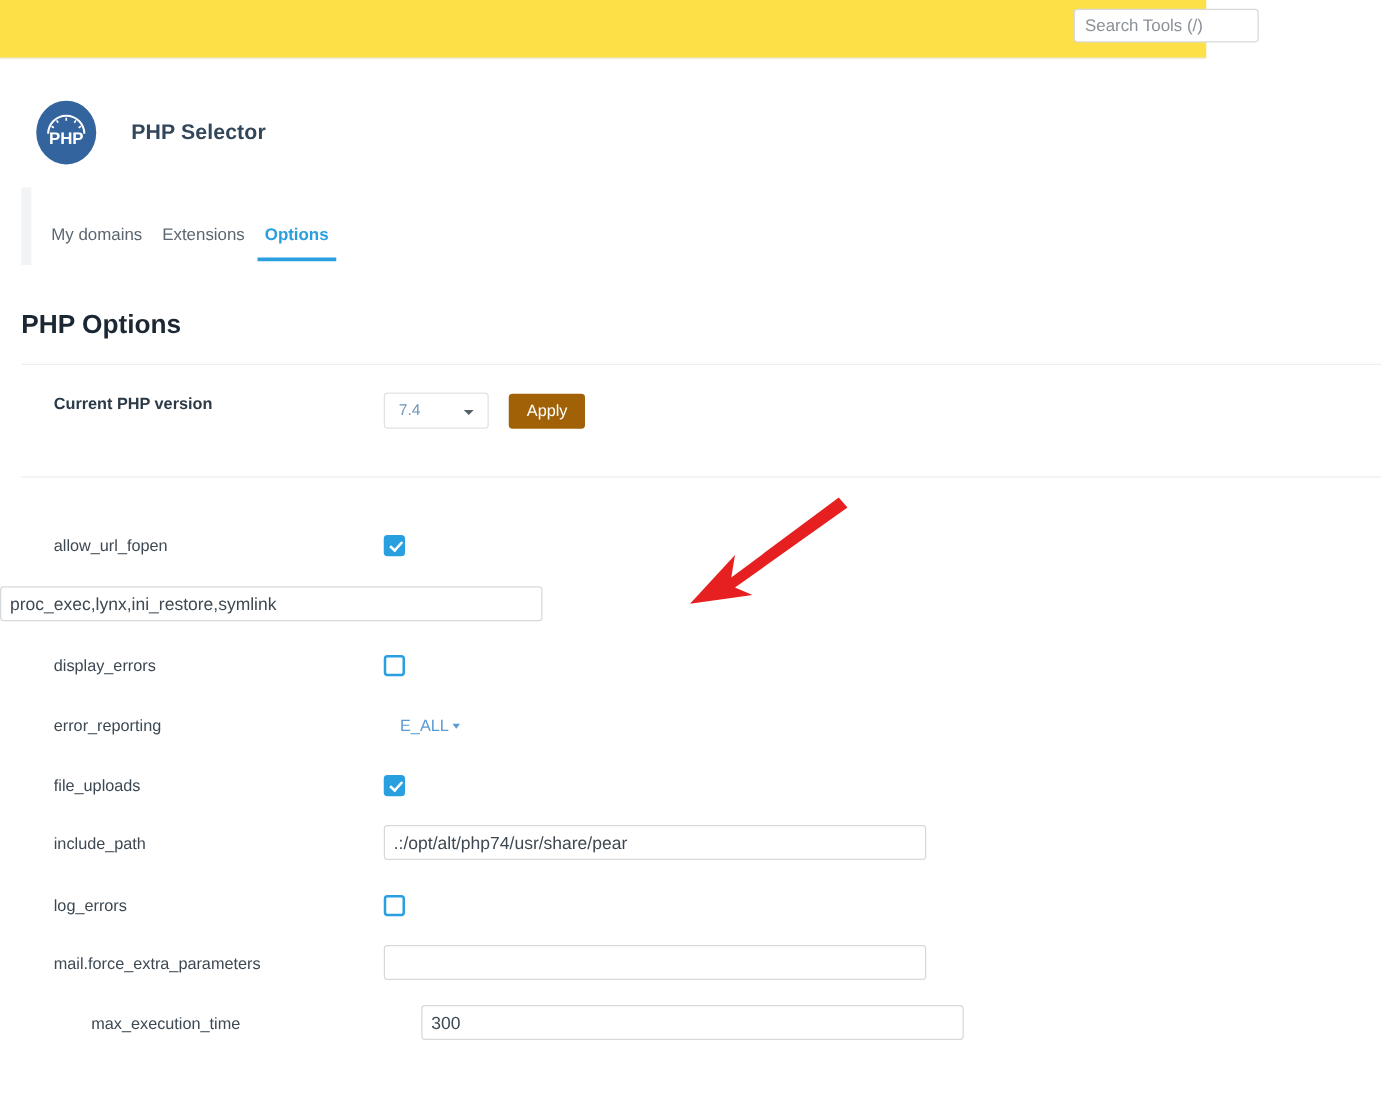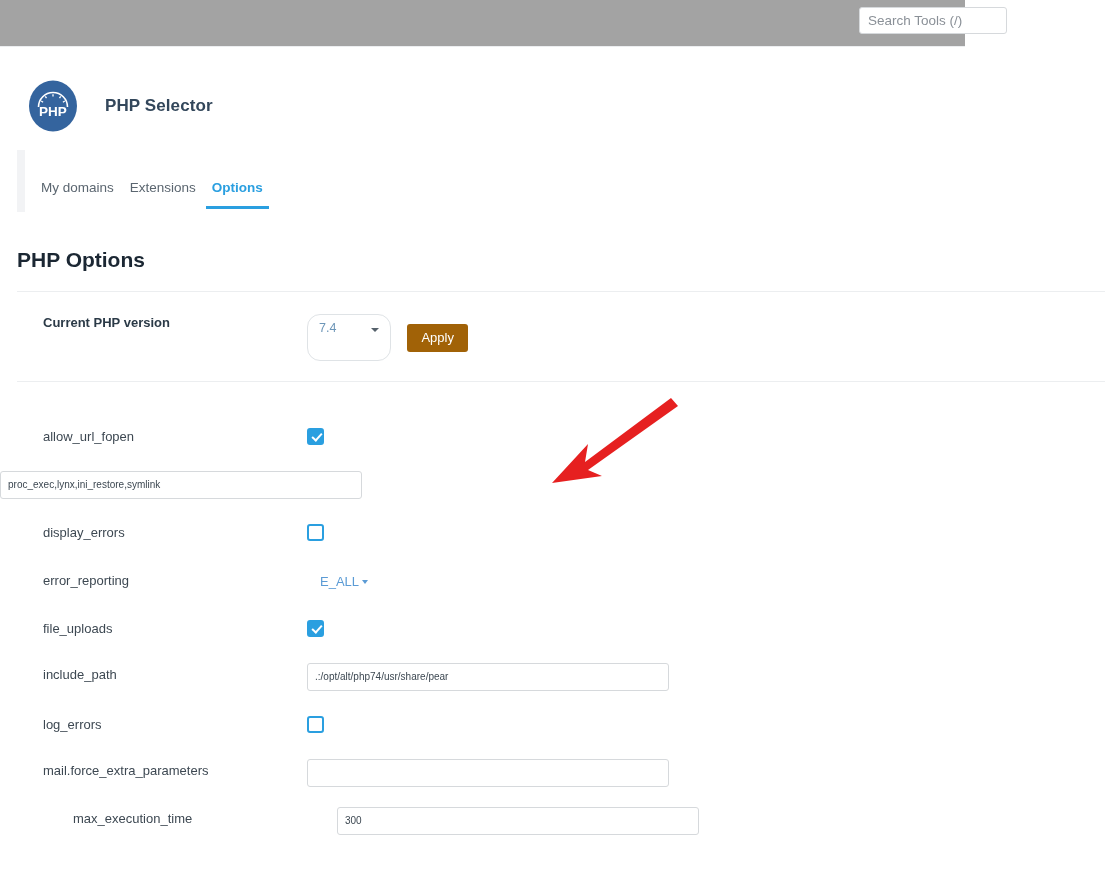--- a/index.html
+++ b/index.html
@@ -15,21 +15,21 @@
     height: 875px;
     background: #ffffff;
     overflow: hidden;
   }
 
   
   .topbar {
     position: absolute;
     left: 0; top: 0;
     width: 965px; height: 47px;
-    background: #a3a3a3;
+    background: #fde047;
     border-bottom: 1px solid #eceef0;
   }
   .search-wrap {
     position: absolute;
     right: -42px;
     top: 7px;
     width: 148px;
     height: 27px;
   }
   .search-input {
@@ -150,23 +150,23 @@
     cursor: pointer;
     line-height: 17px;
   }
   .row-control { flex: 1; }
 
   
   .select-box {
     position: relative;
     display: inline-block;
     width: 84px;
-    height: 47px;
+    height: 29px;
     border: 1px solid #dfe3e6;
-    border-radius: 13px;
+    border-radius: 3px;
     background: #ffffff;
     vertical-align: middle;
   }
   .select-box .value {
     position: absolute;
     left: 11px; top: 6px;
     font-size: 12.5px;
     color: #6d96b8;
   }
   .caret-down {
@@ -211,27 +211,27 @@
     position: absolute;
     left: 4.5px; top: 1px;
     width: 4px; height: 8px;
     border: solid #ffffff;
     border-width: 0 2px 2px 0;
     transform: rotate(42deg);
   }
 
   
   .text-input {
-    width: 362px;
+    width: 434px;
     height: 28px;
     border: 1px solid #d6d9dc;
     border-radius: 3px;
     background: #ffffff;
     font-family: "Liberation Sans", sans-serif;
-    font-size: 10px;
+    font-size: 14px;
     color: #3d4852;
     padding: 0 7px;
     outline: none;
   }
 
   
   .enum-link {
     font-size: 13px;
     color: #5b9bd5;
     cursor: pointer;

